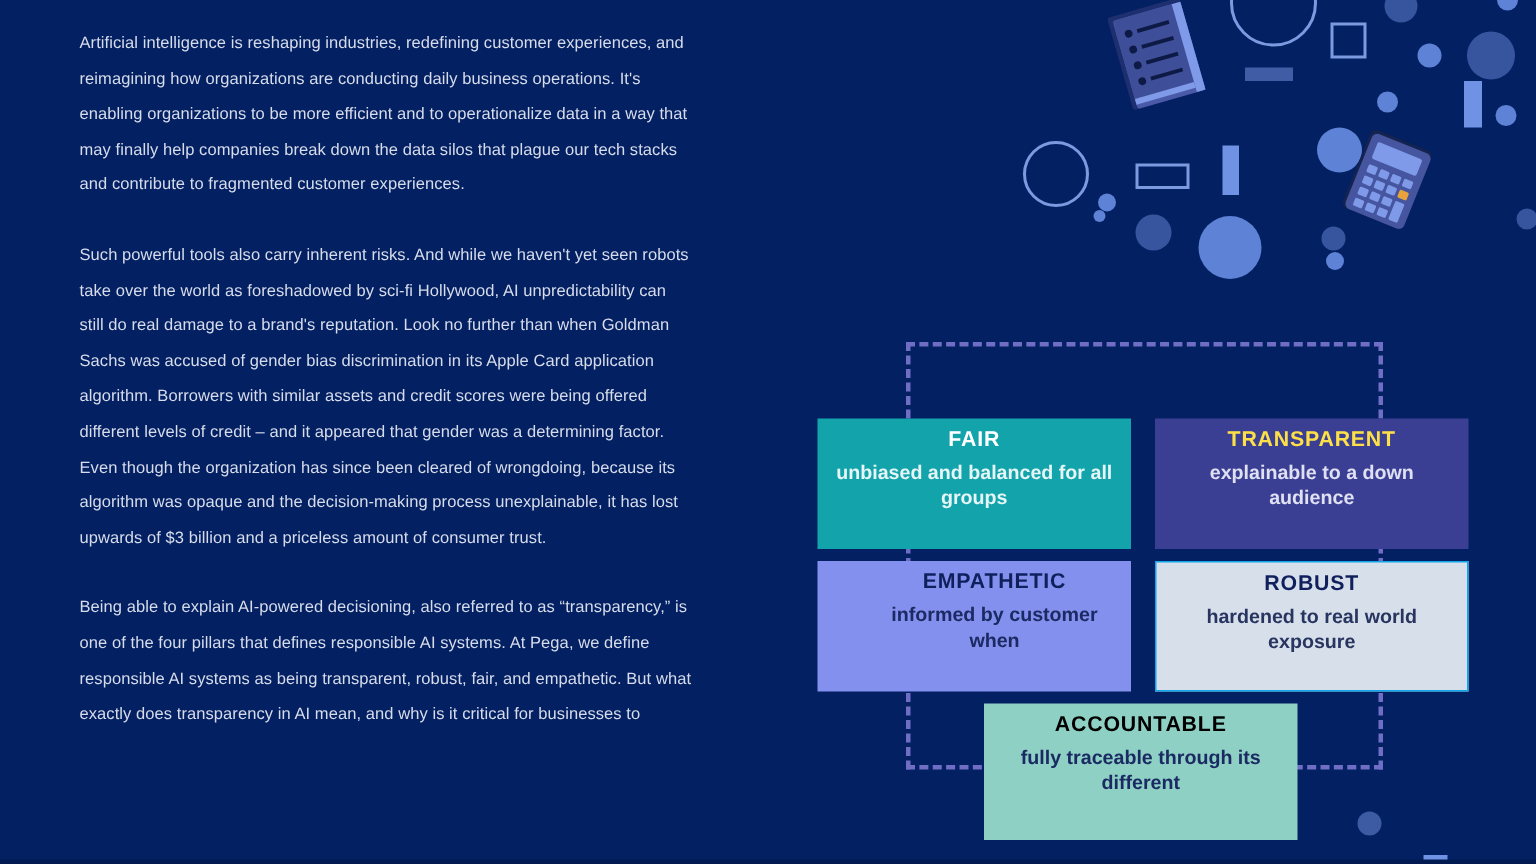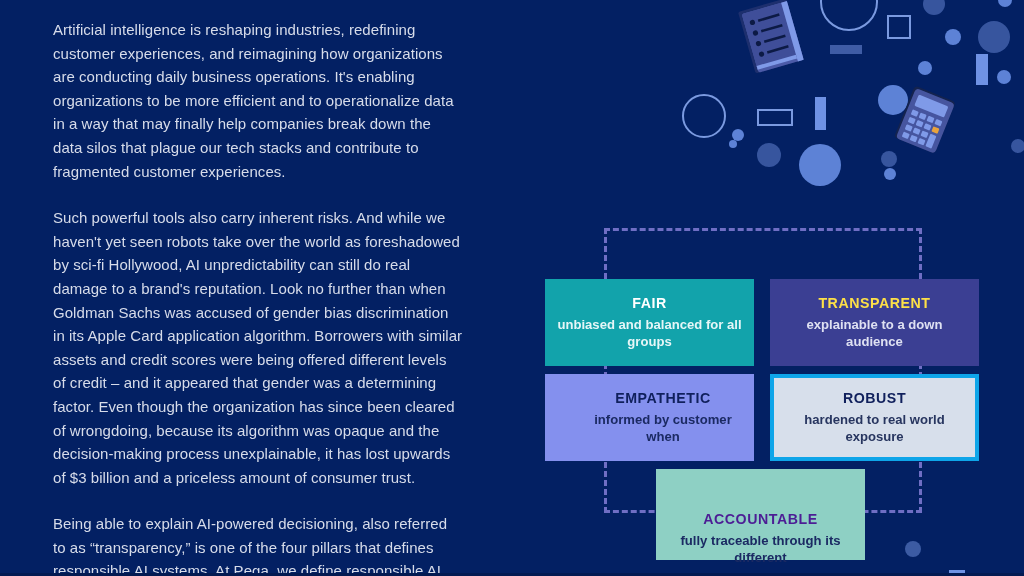--- a/index.html
+++ b/index.html
@@ -27,21 +27,21 @@
   
   .article-column {
     position: absolute;
     left: 53px;
     top: 18px;
     width: 410px;
     z-index: 5;
   }
   .article-paragraph {
     color: #d7dcea;
-    font-size: 15px;
+    font-size: 11px;
     line-height: 23.6px;
     margin: 0 0 23px 0;
     letter-spacing: 0.05px;
     font-weight: 400;
   }
   .article-paragraph:last-child {
     margin-bottom: 0;
   }
 
   
@@ -80,21 +80,21 @@
     gap: 16px;
     margin-bottom: 8px;
   }
   .pillar-card {
     box-sizing: border-box;
     width: 209px;
     height: 87px;
     display: flex;
     flex-direction: column;
     align-items: center;
-    justify-content: center;
+    justify-content: flex-start;
     text-align: center;
     padding: 6px 10px;
   }
   .pillar-title {
     font-size: 14.2px;
     font-weight: bold;
     letter-spacing: 0.55px;
     margin-bottom: 4px;
     line-height: 17px;
   }
@@ -119,34 +119,34 @@
 
   .card-empathetic {
     background: #8490EE;
     padding-left: 37px;
   }
   .card-empathetic .pillar-title { color: #10205c; }
   .card-empathetic .pillar-desc  { color: #1b2a63; }
 
   .card-robust {
     background: #d7dfeb;
-    border: 4px solid #0ea5e9;
+    border: 1px solid #0ea5e9;
   }
   .card-robust .pillar-title { color: #10205c; }
   .card-robust .pillar-desc  { color: #27355f; }
 
   .card-accountable {
     background: #8ed0c4;
     position: absolute;
     left: 111px;
     top: 190px;
     width: 209px;
     height: 91px;
   }
-  .card-accountable .pillar-title { color: #4c1d95; margin-top: 48px; }
+  .card-accountable .pillar-title { color: #000000; }
   .card-accountable .pillar-desc  { color: #1b2a63; }
 
   
   .bottom-fade {
     position: absolute;
     left: 0;
     bottom: 0;
     width: 1024px;
     height: 3px;
     background: #021a52;

